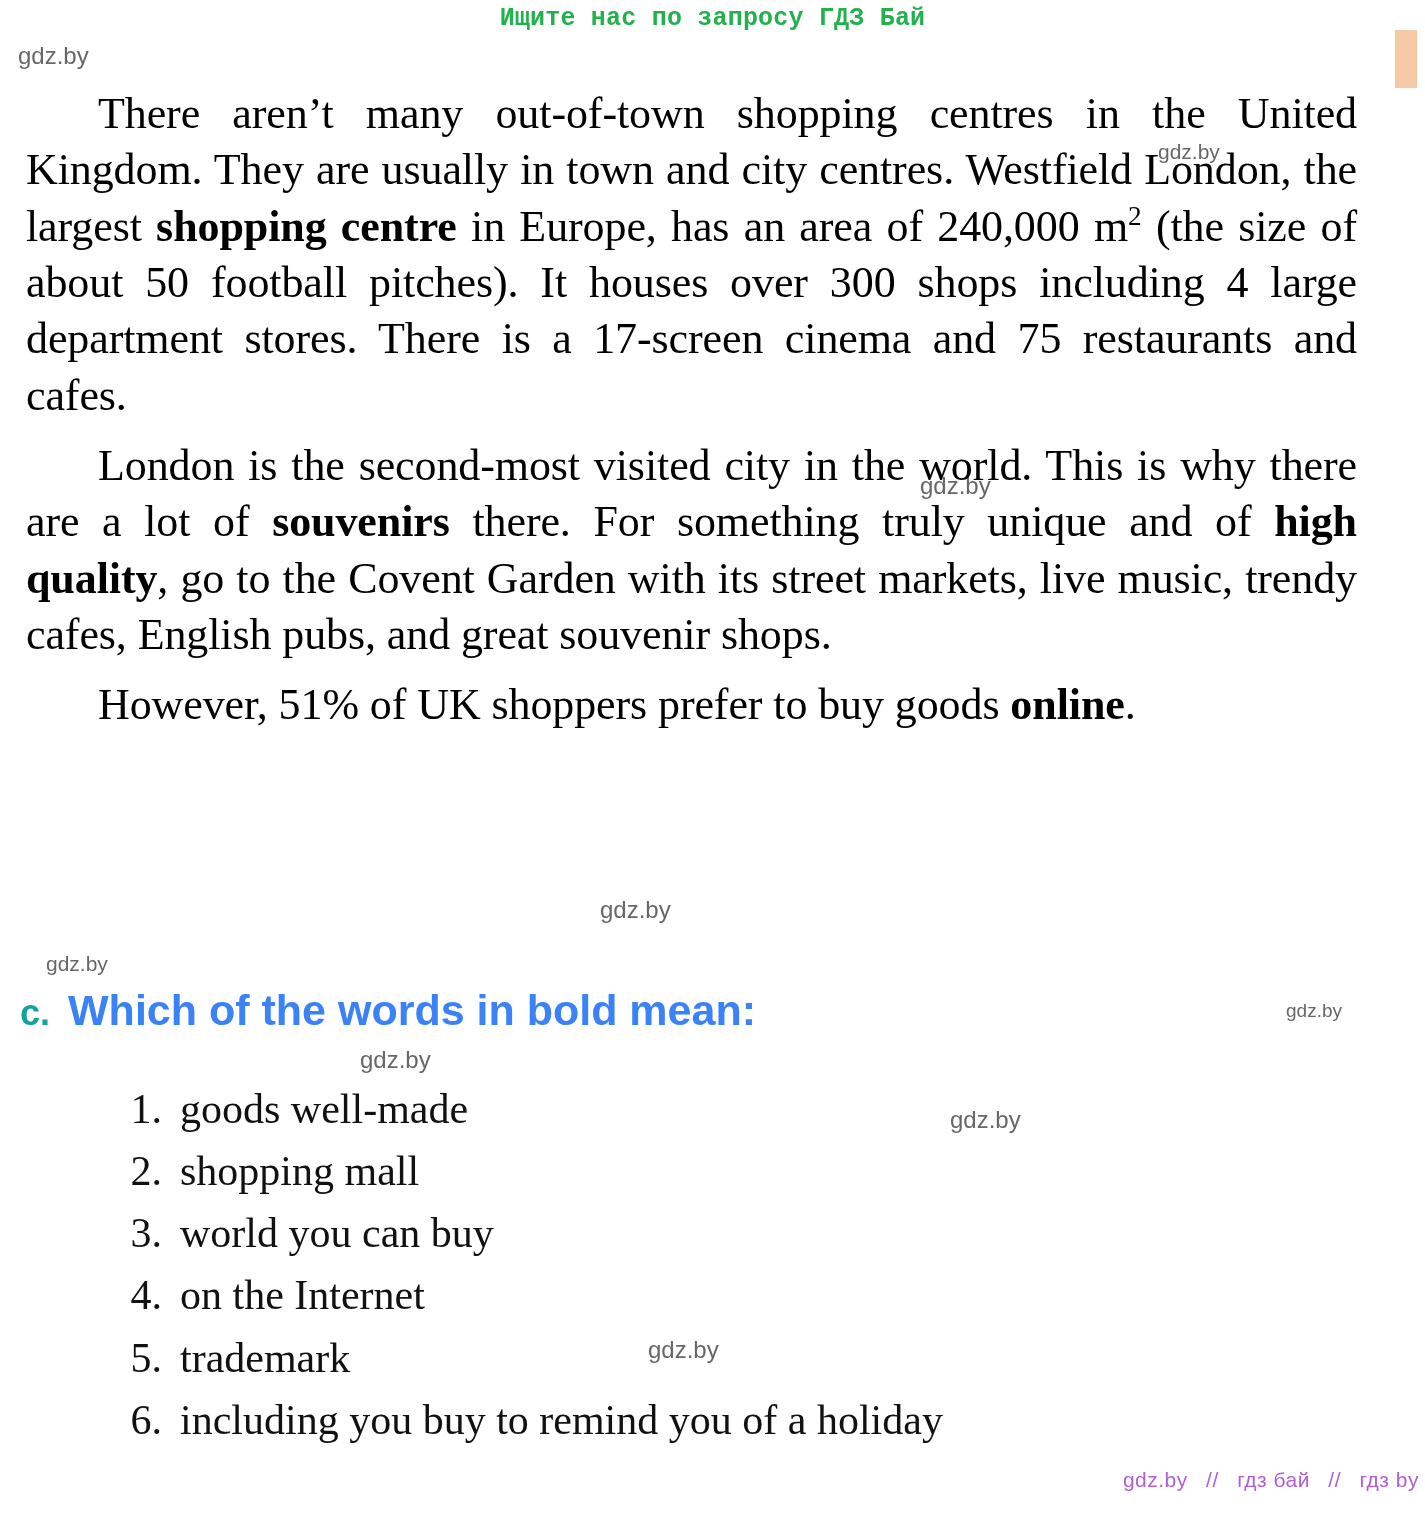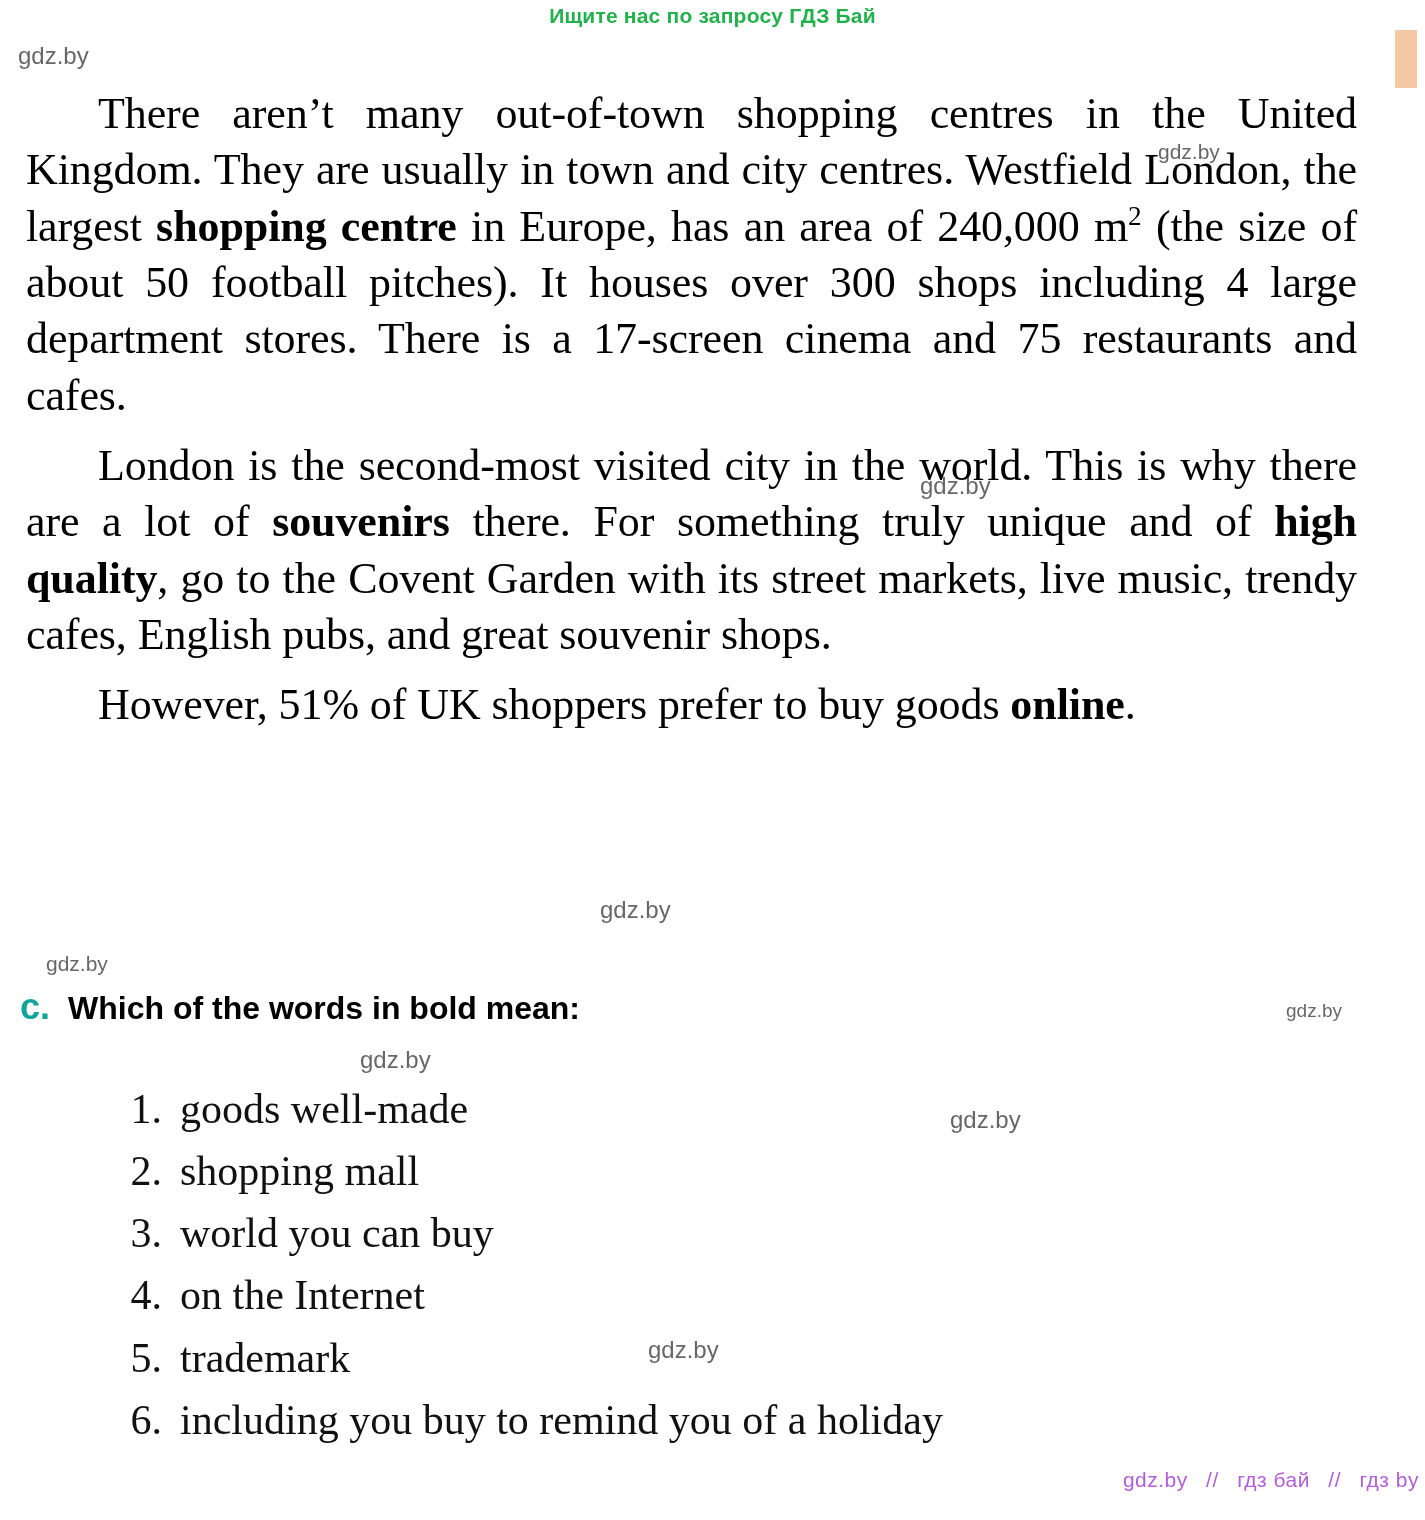--- a/index.html
+++ b/index.html
@@ -16,23 +16,23 @@
     color: #000000;
   }
 
   
   .top-banner {
     position: absolute;
     top: 4px;
     left: 0;
     width: 100%;
     text-align: center;
-    font-family: Liberation Sans, sans-serif;
+    font-family: Liberation Mono, monospace;
     font-weight: bold;
-    font-size: 21px;
+    font-size: 25px;
     color: #22b14c;
     letter-spacing: 0.2px;
   }
 
   
   .corner-marker {
     position: absolute;
     top: 30px;
     right: 8px;
     width: 22px;
@@ -87,22 +87,22 @@
   }
   .task-letter {
     font-family: "Liberation Sans", sans-serif;
     font-weight: bold;
     font-size: 36px;
     color: #12a39a;
   }
   .task-text {
     font-family: "Liberation Sans", sans-serif;
     font-weight: bold;
-    font-size: 32px;
-    color: #000000;
+    font-size: 43px;
+    color: #3b82f6;
   }
 
   
   ol.answers {
     position: absolute;
     top: 1078px;
     left: 92px;
     margin: 0;
     padding: 0 0 0 88px;
     list-style: none;

